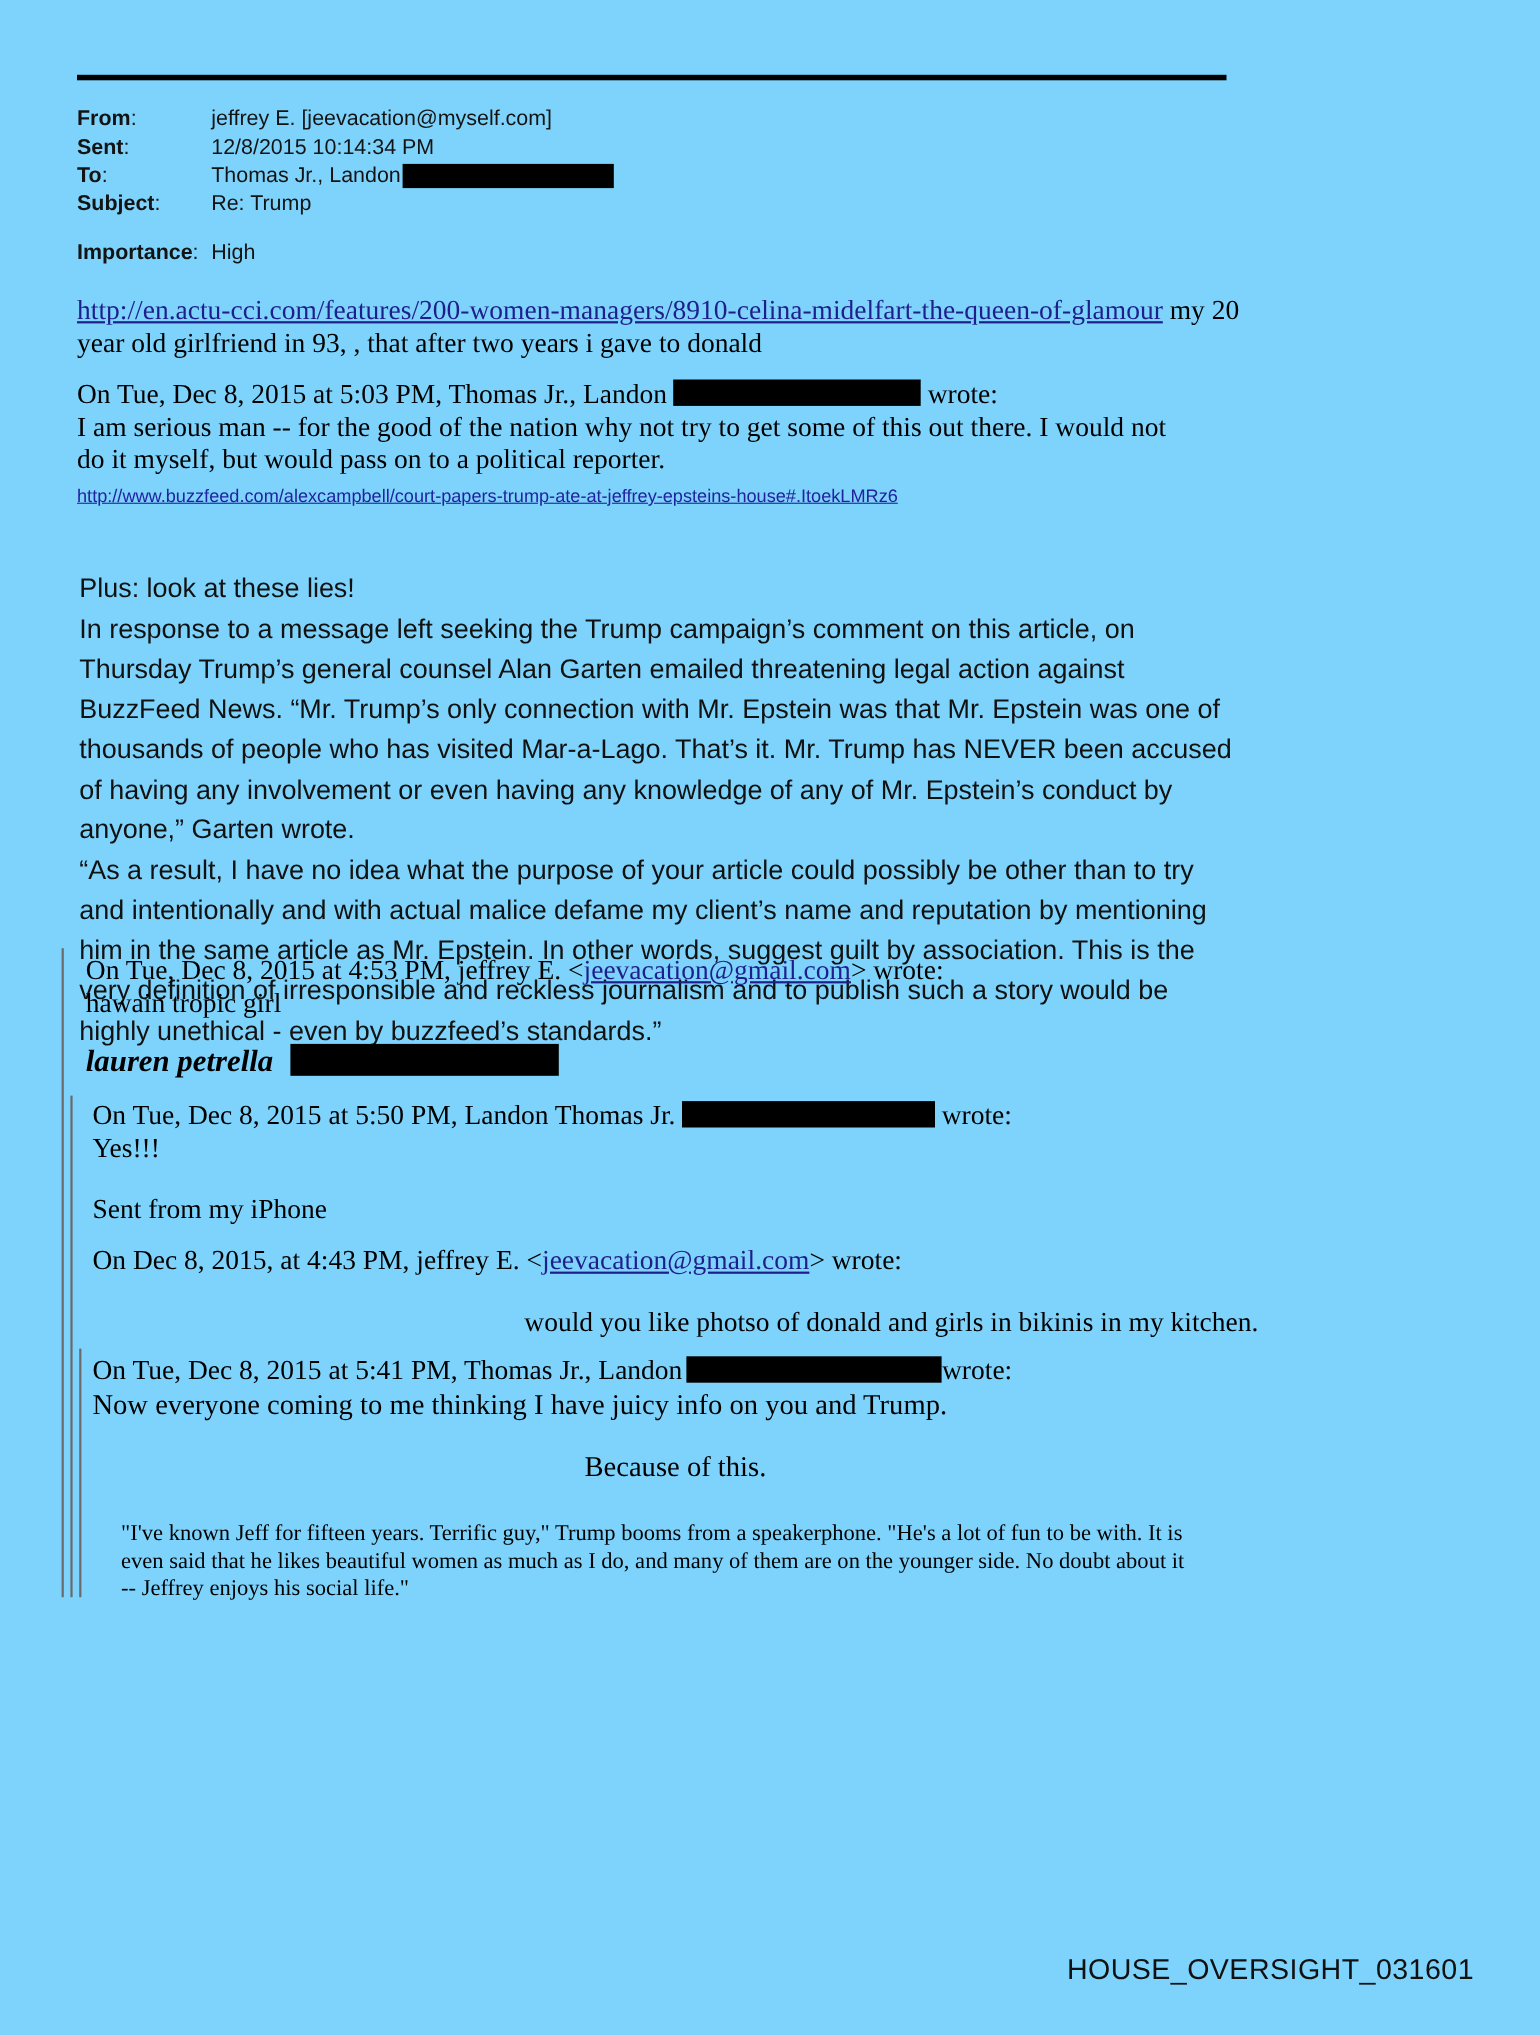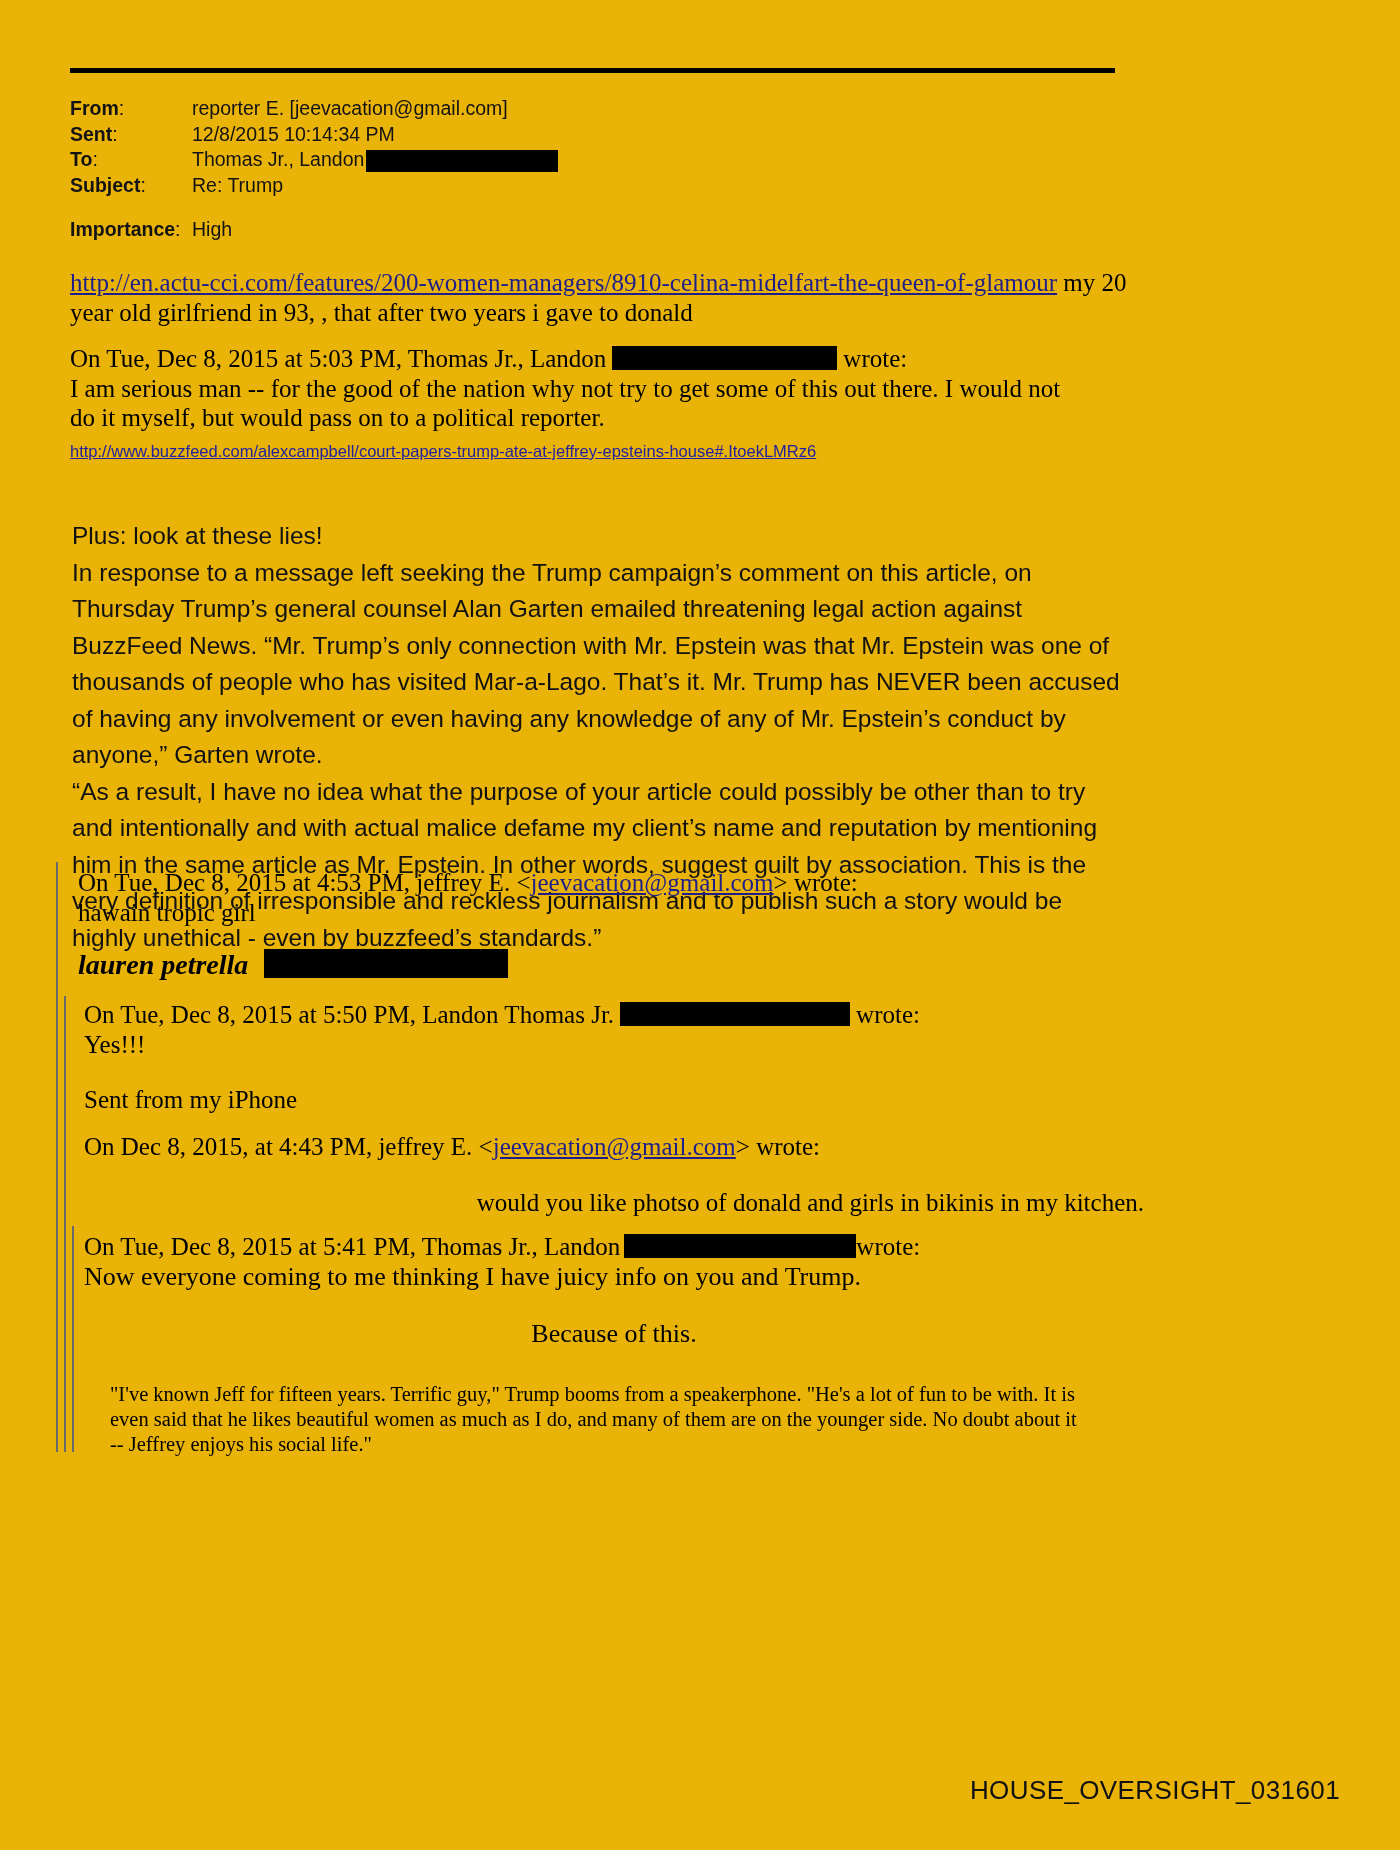--- a/index.html
+++ b/index.html
@@ -14,21 +14,21 @@
     font-family: "Liberation Serif", "DejaVu Serif", serif;
     color: #000;
     overflow: hidden;
   }
 
   .page {
     position: absolute;
     left: 0; top: 0;
     width: 1400px;
     height: 1850px;
-    background: #eab308;
+    background: #7dd3fc;
   }
 
   
   .top-rule {
     position: absolute;
     left: 70px;
     top: 68px;
     width: 1045px;
     height: 5px;
     background: #000;
@@ -176,21 +176,21 @@
 <body>
 
 <div class="page">
 
   <div class="top-rule"></div>
 
   <div class="hdr">
 
     <div class="hdr-row">
       <span class="hdr-label"><span>From</span><span class="colon">:</span></span>
-      <span class="hdr-value">reporter E. [jeevacation@gmail.com]</span>
+      <span class="hdr-value">jeffrey E. [jeevacation@myself.com]</span>
     </div>
 
     <div class="hdr-row">
       <span class="hdr-label"><span>Sent</span><span class="colon">:</span></span>
       <span class="hdr-value">12/8/2015 10:14:34 PM</span>
     </div>
 
     <div class="hdr-row">
       <span class="hdr-label"><span>To</span><span class="colon">:</span></span>
       <span class="hdr-value"><span>Thomas Jr., Landon</span><span class="redact" style="width:192px;height:22px;margin-left:2px;"></span></span>

